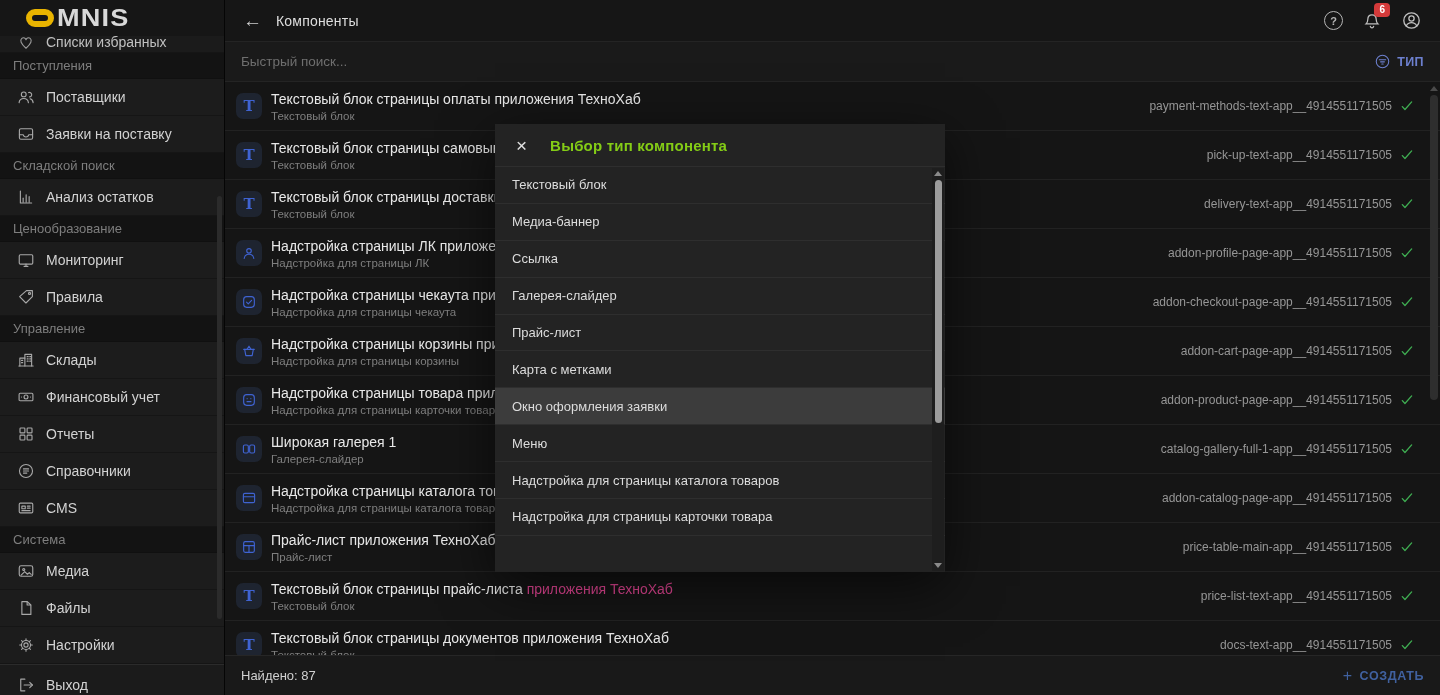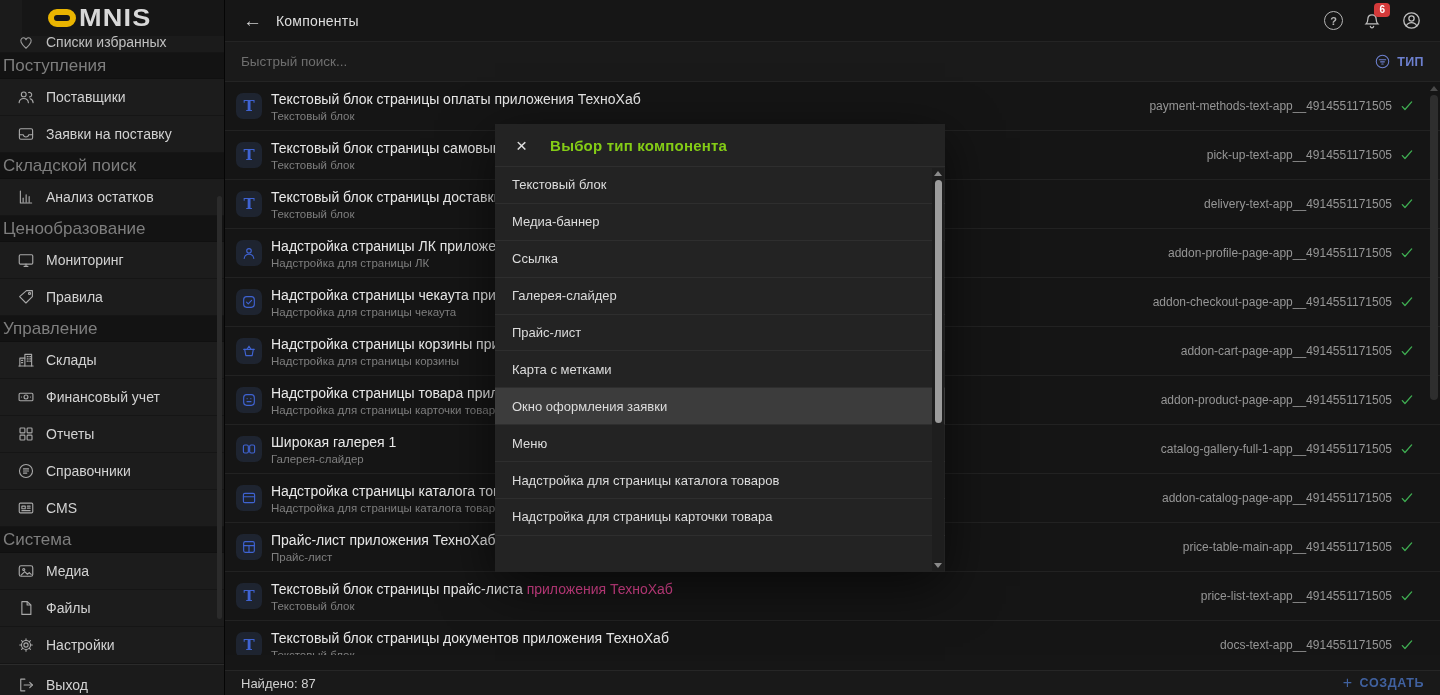--- a/index.html
+++ b/index.html
@@ -7,31 +7,31 @@
   body {
     position:relative; overflow:hidden;
     background:#141414; color:#e4e4e4;
     font-family:"Liberation Sans","DejaVu Sans",sans-serif;
   }
   svg { display:block; }
 
   
   .sidebar { position:absolute; left:0; top:0; width:225px; height:695px;
     background:#1b1b1b; border-right:1px solid #050505; display:flex; flex-direction:column; z-index:3; }
-  .logo { height:36px; background:#161616; display:flex; align-items:center; padding-left:26px; flex:none;margin-left:22px; }
+  .logo { height:36px; background:#161616; display:flex; align-items:center; padding-left:26px; flex:none; }
   .logo-o { width:28px; height:18px; border:6px solid #e9b400; border-radius:10px; margin-right:3px; }
   .logo-text { font-size:23px; font-weight:bold; color:#d8d8d8; letter-spacing:1px; transform:scaleX(1.18); transform-origin:left; }
   .side-body { flex:1; overflow:hidden; position:relative; display:flex; flex-direction:column; }
   .side-item { height:37px; flex:none; display:flex; align-items:center; padding-left:17px; gap:11px;
     font-size:14px; color:#d2d2d2; border-bottom:1px solid #151515; background:#1c1c1c; }
   .side-item svg { width:18px; height:18px; stroke:#a8a8a8; fill:none; stroke-width:1.5; stroke-linecap:round; stroke-linejoin:round; flex:none; }
   .side-cut { height:17px; flex:none; position:relative; overflow:hidden; border-bottom:1px solid #151515; }
   .side-cut .side-item { position:absolute; left:0; right:0; top:-13px; border-bottom:none; opacity:.9; }
-  .side-section { height:26px; flex:none; display:flex; align-items:center; padding-left:3px;
-    font-size:17px; color:#7e7e7e; background:#131313; border-bottom:1px solid #101010; }
+  .side-section { height:26px; flex:none; display:flex; align-items:center; padding-left:13px;
+    font-size:13px; color:#7e7e7e; background:#131313; border-bottom:1px solid #101010; }
   .side-logout { margin-top:auto; height:40px; flex:none; border-top:1px solid #2b2b2b; background:#1b1b1b;
     display:flex; align-items:center; padding-left:17px; gap:11px; font-size:14px; color:#d2d2d2; }
   .side-logout svg { width:18px; height:18px; stroke:#a8a8a8; fill:none; stroke-width:1.5; stroke-linecap:round; stroke-linejoin:round; }
   .side-scroll { position:absolute; right:2px; top:196px; width:5px; height:423px; background:#2b2b2b; border-radius:3px; z-index:4; }
 
   
   .main { position:absolute; left:225px; top:0; width:1215px; height:695px; background:#161616; }
   .topbar { height:42px; background:#161616; border-bottom:1px solid #242424; display:flex; align-items:center; padding:0 18px; }
   .back { color:#cfcfcf; font-size:19px; margin-right:14px; line-height:1; }
   .topbar-title { font-size:14px; color:#dedede; letter-spacing:.2px; }
@@ -56,21 +56,21 @@
   .tile svg { width:16px; height:16px; stroke:#3f63d2; fill:none; stroke-width:1.7; stroke-linecap:round; stroke-linejoin:round; }
   .tglyph { font-family:"DejaVu Serif","Liberation Serif",serif; color:#3f63d2; font-size:15px; font-weight:bold; line-height:1; }
   .row-text { display:flex; flex-direction:column; gap:3px; min-width:0; }
   .row-title { font-size:14px; font-weight:normal; color:#e8e8e8; white-space:nowrap; }
   .row-title .muted { color:#ec4899; }
   .row-sub { font-size:11.5px; color:#7f7f7f; white-space:nowrap; }
   .row-right { margin-left:auto; display:flex; align-items:center; gap:8px; flex:none; }
   .row-code { font-size:12px; color:#969696; }
   .check svg { width:14px; height:14px; stroke:#3fae52; fill:none; stroke-width:2.2; stroke-linecap:round; stroke-linejoin:round; }
 
-  .footer { position:absolute; left:0; right:0; bottom:0; height:25px; background:#191919;
+  .footer { position:absolute; left:0; right:0; bottom:0; height:40px; background:#191919;
     border-top:1px solid #262626; display:flex; align-items:center; padding:0 16px; }
   .found { font-size:13px; color:#d0d0d0; }
   .create-btn { margin-left:auto; display:flex; align-items:center; gap:7px;
     color:#40619f; font-size:12.5px; font-weight:bold; letter-spacing:.6px; }
   .create-plus { font-size:16px; font-weight:normal; line-height:1; }
 
   .page-scroll { position:absolute; right:2px; top:86px; width:8px; height:560px; z-index:2; }
   .page-scroll .arrow-up { width:0; height:0; margin:0 auto 4px; border-left:4px solid transparent;
     border-right:4px solid transparent; border-bottom:5px solid #4a4a4a; }
   .page-scroll .thumb { width:8px; height:305px; background:#2e2e2e; border-radius:4px; }

